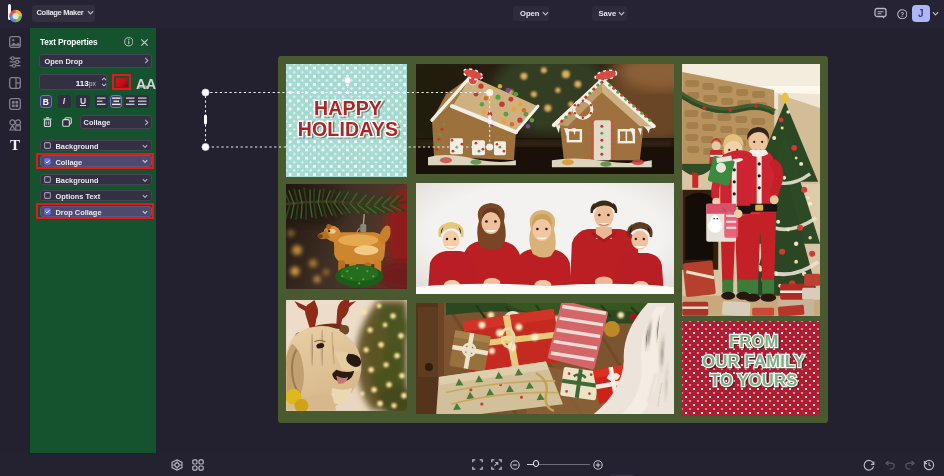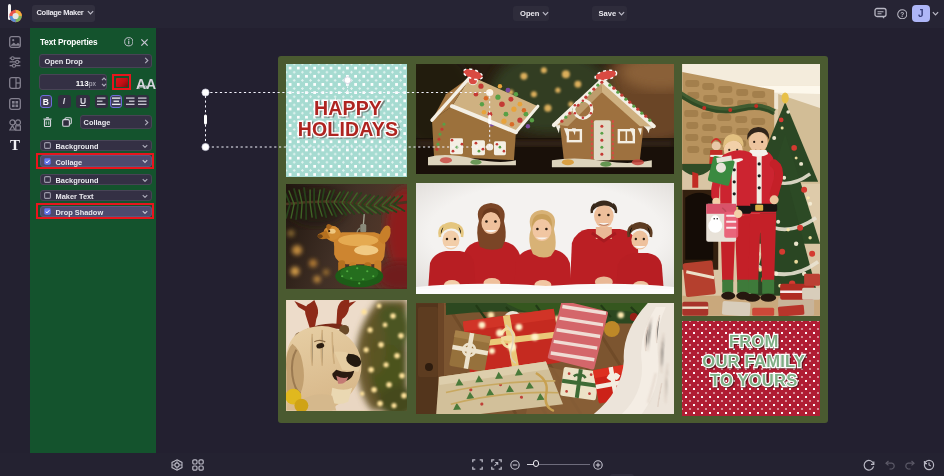--- a/index.html
+++ b/index.html
@@ -1031,32 +1031,32 @@
       </svg>
     <div class="ptext" style="position:absolute;left:25.5px;top:148.3px;font-weight:bold;">Background</div>
     <svg style="position:absolute;left:112px;top:149.6px" width="6" height="4.5" viewBox="0 0 8 5">
         <path d="M1 1 L4 4 L7 1" stroke="#aeadbb" stroke-width="1.5" fill="none"></path>
       </svg>
 
     <div class="prow" style="left:9.8px;top:161.8px;width:112.2px;height:11.4px;"></div>
     <svg style="position:absolute;left:14px;top:164.1px" width="7" height="7" viewBox="0 0 7 7">
         <rect x="0.6" y="0.6" width="5.8" height="5.8" rx="1.2" fill="none" stroke="#9a98a8" stroke-width="1.1"></rect>
       </svg>
-    <div class="ptext" style="position:absolute;left:25.5px;top:164.3px;font-weight:bold;">Maker Text</div>
+    <div class="ptext" style="position:absolute;left:25.5px;top:164.3px;font-weight:bold;">Options Text</div>
     <svg style="position:absolute;left:112px;top:165.6px" width="6" height="4.5" viewBox="0 0 8 5">
         <path d="M1 1 L4 4 L7 1" stroke="#aeadbb" stroke-width="1.5" fill="none"></path>
       </svg>
 
     <div style="position:absolute;left:5.7px;top:175px;width:118.1px;height:16.1px;border:2.5px solid #e8151d;"></div>
     <div class="prow" style="left:9.8px;top:177.9px;width:112.2px;height:11.4px;background:#4e4a6e;border-color:#5b577e;"></div>
     <svg style="position:absolute;left:14px;top:180.2px" width="7" height="7" viewBox="0 0 7 7">
         <rect x="0.3" y="0.3" width="6.4" height="6.4" rx="1.4" fill="#6374ee"></rect>
         <path d="M1.7 3.6 L3 4.9 L5.4 2.2" stroke="#fff" stroke-width="1" fill="none"></path>
       </svg>
-    <div class="ptext" style="position:absolute;left:25.5px;top:180.4px;font-weight:bold;">Drop Shadow</div>
+    <div class="ptext" style="position:absolute;left:25.5px;top:180.4px;font-weight:bold;">Drop Collage</div>
     <svg style="position:absolute;left:112px;top:181.7px" width="6" height="4.5" viewBox="0 0 8 5">
         <path d="M1 1 L4 4 L7 1" stroke="#c9c8d4" stroke-width="1.5" fill="none"></path>
       </svg>
   </div>
   <div id="bottombar">
 
     <svg style="position:absolute;left:171px;top:6px" width="12" height="12" viewBox="0 0 12 12">
       <path d="M6 0.8 L11 3.4 L11 8.6 L6 11.2 L1 8.6 L1 3.4 Z" fill="none" stroke="#b9b8c4" stroke-width="1.1"></path>
       <circle cx="6" cy="6" r="2.1" fill="none" stroke="#b9b8c4" stroke-width="1.1"></circle>
       <path d="M6 3.9 L6 1 M8 6 L11 6 M6 8.1 L6 11 M4 6 L1 6" stroke="#b9b8c4" stroke-width="0.9"></path>

